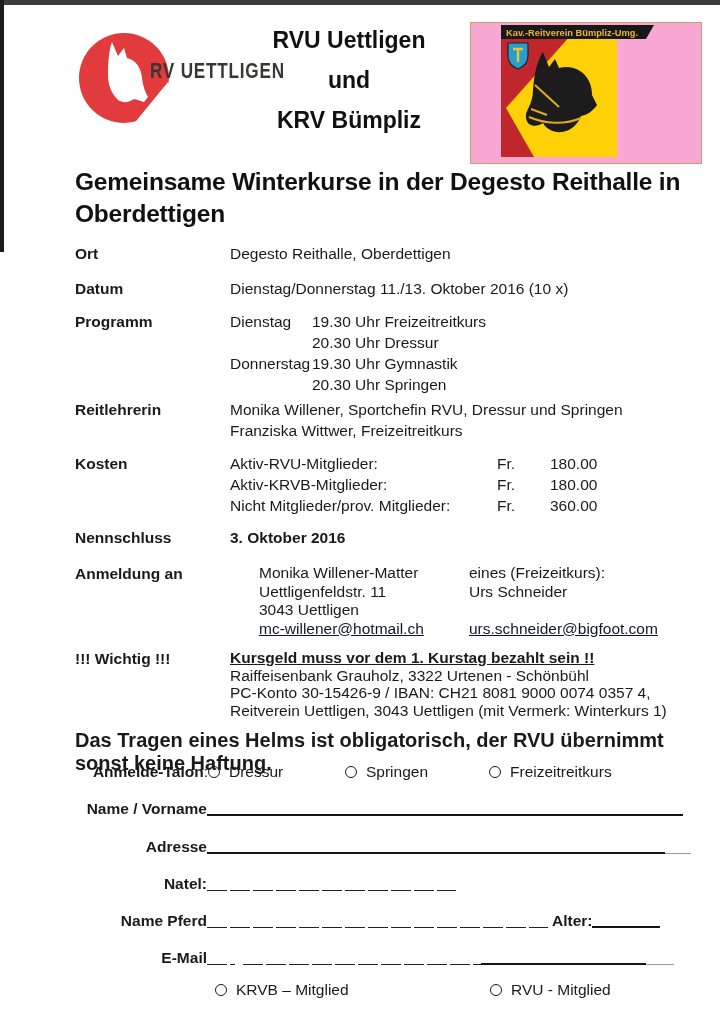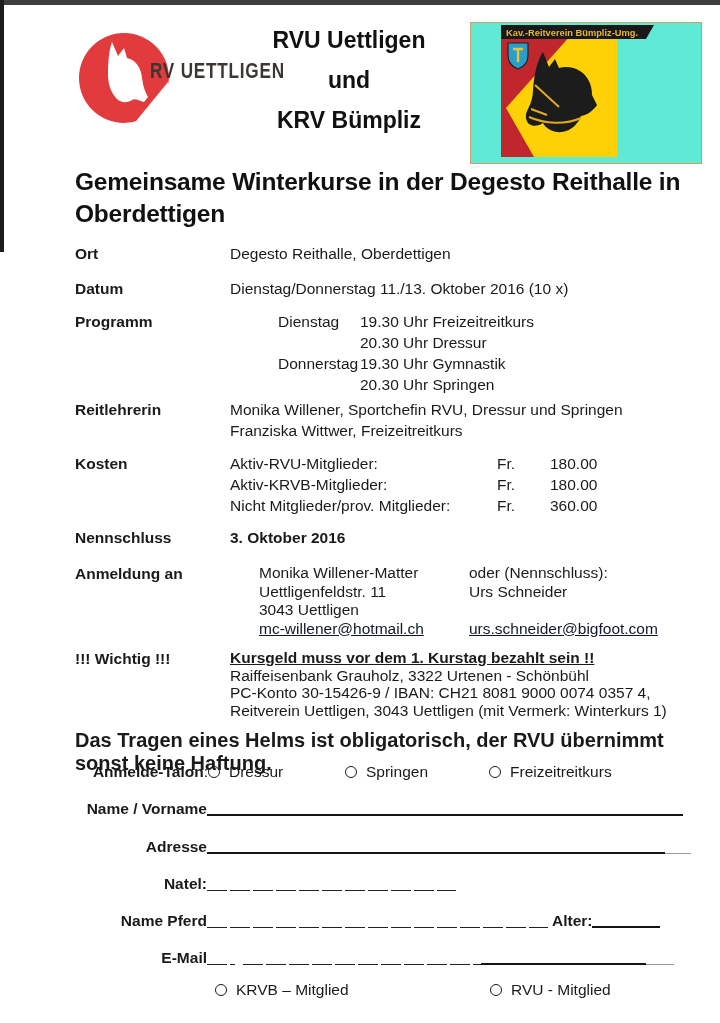--- a/index.html
+++ b/index.html
@@ -13,37 +13,37 @@
   
   .logo-left{position:absolute;left:78px;top:26px;width:96px;height:108px;}
   .logo-left-text{
     position:absolute;left:150px;top:58px;font-size:22px;font-weight:bold;color:#3a3632;
     transform:scaleX(.78);transform-origin:left center;letter-spacing:1px;white-space:nowrap;
   }
   .title-block{position:absolute;left:236px;top:20px;width:226px;text-align:center;}
   .title-block div{height:40px;line-height:40px;font-size:23px;font-weight:bold;color:#111;}
   .logo-right{
     position:absolute;left:470px;top:22px;width:232px;height:142px;
-    background:#5eead4;border:1px solid #c9a06a;box-sizing:border-box;
+    background:#f9a8d4;border:1px solid #c9a06a;box-sizing:border-box;
   }
 
   .heading{
     position:absolute;left:75px;top:166px;width:628px;
     font-size:24.5px;font-weight:bold;line-height:31.5px;letter-spacing:-0.2px;color:#111;
   }
 
   
   .info{position:absolute;left:75px;top:244px;width:632px;font-size:15.5px;line-height:20px;}
   .row{display:flex;justify-content:flex-end;}
   .lbl{width:155px;font-weight:bold;flex:0 0 155px;}
   .val{flex:1;}
   .mb15{margin-bottom:15px;} .mb12{margin-bottom:12px;} .mb4{margin-bottom:4px;}
   .mb8{margin-bottom:12px;} .mb16{margin-bottom:16px;} .mb11{margin-bottom:11px;gap:29px;}
   .lh21{line-height:21px;}
-  .sched{display:flex;margin-left:48px;}
+  .sched{display:flex;}
   .sched .day{width:82px;flex:0 0 82px;}
   .cost-line{display:flex;}
   .cost-line .cname{width:267px;flex:0 0 267px;}
   .cost-line .ccur{width:53px;flex:0 0 53px;}
   .bold{font-weight:bold;}
   .anm{display:flex;line-height:18.5px;}
   .anm .c1{width:210px;flex:0 0 210px;}
   .email{color:#0f172a;text-decoration:underline;cursor:pointer;}
   .wl{line-height:17.5px;}
   .w1{font-weight:bold;text-decoration:underline;}
@@ -171,21 +171,21 @@
     <div class="row mb11">
       <div class="lbl">Anmeldung an</div>
       <div class="val anm">
         <div class="c1">
           <div>Monika Willener-Matter</div>
           <div>Uettligenfeldstr. 11</div>
           <div>3043 Uettligen</div>
           <div><span class="email">mc-willener@hotmail.ch</span></div>
         </div>
         <div class="c2">
-          <div>oder (Nennschluss):</div>
+          <div>eines (Freizeitkurs):</div>
           <div>Urs Schneider</div>
           <div class="spacer-line"></div>
           <div><span class="email">urs.schneider@bigfoot.com</span></div>
         </div>
       </div>
     </div>
     <div class="row">
       <div class="lbl">!!! Wichtig !!!</div>
       <div class="val wl">
         <div class="w1">Kursgeld muss vor dem 1. Kurstag bezahlt sein !!</div>

